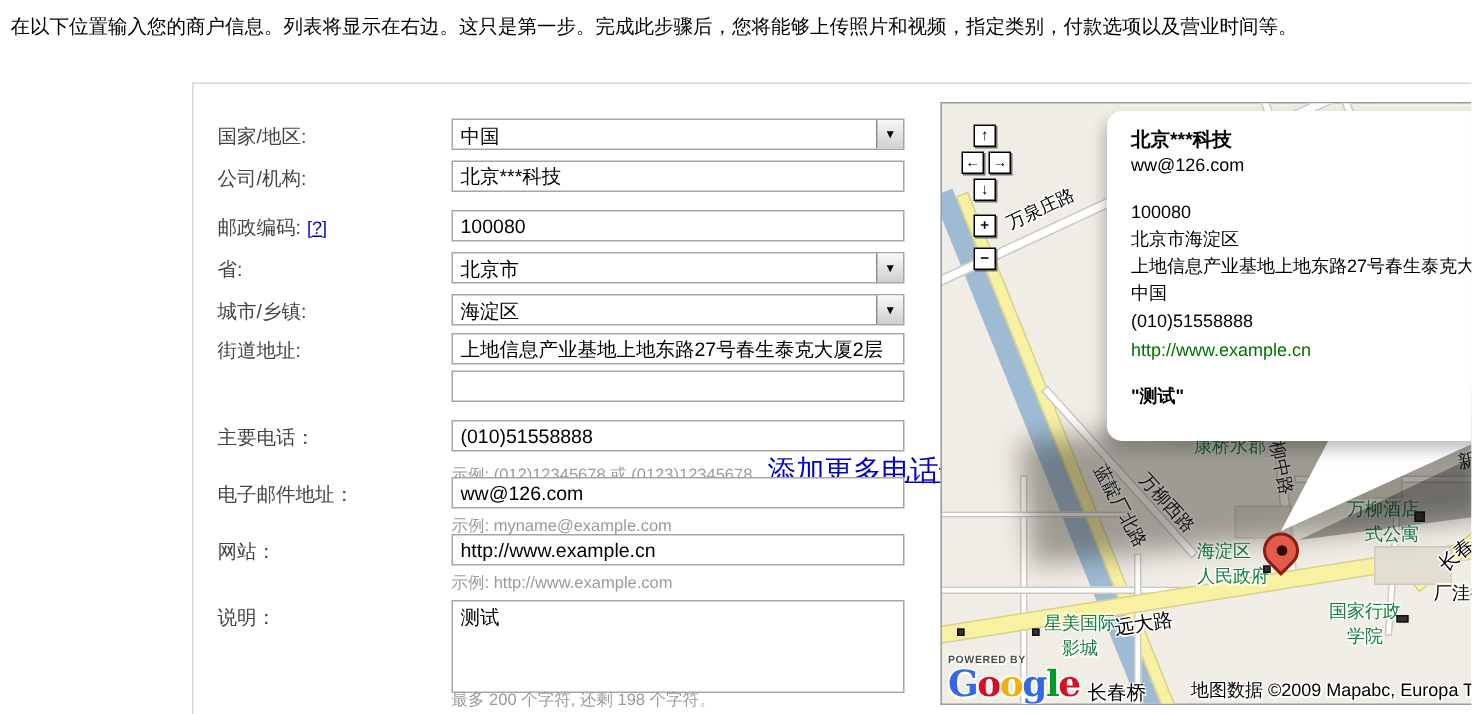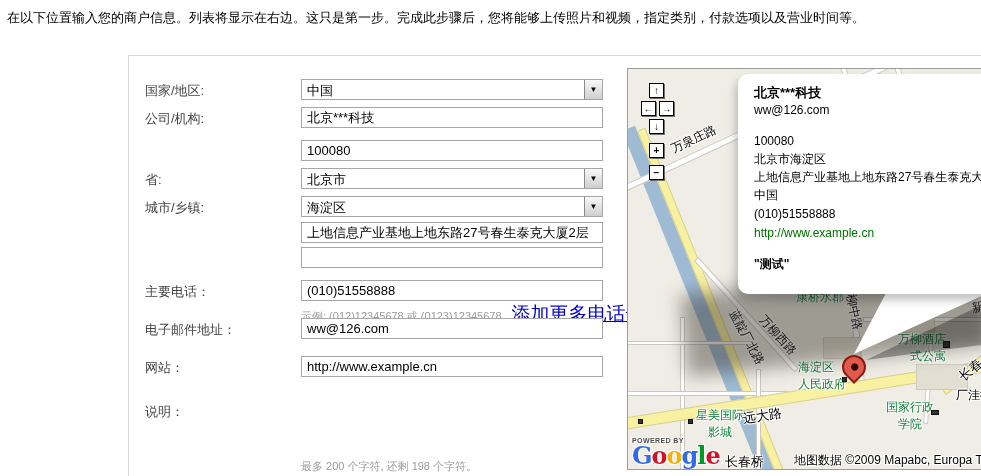--- a/index.html
+++ b/index.html
@@ -97,20 +97,21 @@
     </div>
       </div>
   </div>
 
   <div class="row" style="top:51px">
     <span class="flabel">公司/机构:</span>
     <div class="ffield"><input class="text-field" value="北京***科技" style=""></div>
   </div>
 
   <div class="row" style="top:84px">
+    <span class="flabel"><span>邮政编码:</span><a class="blue-link help-link">[?]</a></span>
     <div class="ffield"><input class="text-field" value="100080" style=""></div>
   </div>
 
   <div class="row" style="top:112px">
     <span class="flabel">省:</span>
     <div class="ffield">
         <div class="select-box">
       <span class="select-value">北京市</span>
       <span class="select-arrow">▼</span>
     </div>
@@ -121,47 +122,51 @@
     <span class="flabel">城市/乡镇:</span>
     <div class="ffield">
         <div class="select-box">
       <span class="select-value">海淀区</span>
       <span class="select-arrow">▼</span>
     </div>
       </div>
   </div>
 
   <div class="row" style="top:166px">
+    <span class="flabel">街道地址:</span>
     <div class="ffield"><input class="text-field" value="上地信息产业基地上地东路27号春生泰克大厦2层" style=""></div>
   </div>
 
   <div class="row" style="top:191px">
     <div class="ffield"><input class="text-field" value="" style=""></div>
   </div>
 
   <div class="row" style="top:224px">
     <span class="flabel">主要电话：</span>
     <div class="ffield"><input class="text-field" value="(010)51558888" style=""></div>
   </div>
   <div class="hint" style="left:172px; top:245px">
     <span>示例: (012)12345678 或 (0123)12345678</span><a class="blue-link add-link">添加更多电话号码</a>
   </div>
 
   <div class="row" style="top:262px">
     <span class="flabel">电子邮件地址：</span>
     <div class="ffield"><input class="text-field" value="ww@126.com" style=""></div>
   </div>
+  <div class="hint" style="left:172px; top:287px">示例: myname@example.com</div>
 
   <div class="row" style="top:300px">
     <span class="flabel">网站：</span>
     <div class="ffield"><input class="text-field" value="http://www.example.cn" style=""></div>
   </div>
+  <div class="hint" style="left:172px; top:325px">示例: http://www.example.com</div>
 
   <div class="row" style="top:344px; height:70px">
     <span class="flabel">说明：</span>
+    <div class="ffield"><textarea class="desc" style="">测试</textarea></div>
   </div>
   <div class="hint" style="left:172px; top:403px">最多 200 个字符, 还剩 198 个字符。</div>
 
 </div>
 
 <div class="map">
 
   <div class="river" style="left:-6px; top:62px; width:14px; height:470px; transform:rotate(-22deg); transform-origin:top left;"></div>
   <div class="road-yellow" style="left:9px; top:62px; width:9px; height:470px; transform:rotate(-22deg); transform-origin:top left;"></div>
   <div class="road-white" style="left:-8px; top:118px; width:300px; height:7px; transform:rotate(-25deg); transform-origin:left center;"></div>

